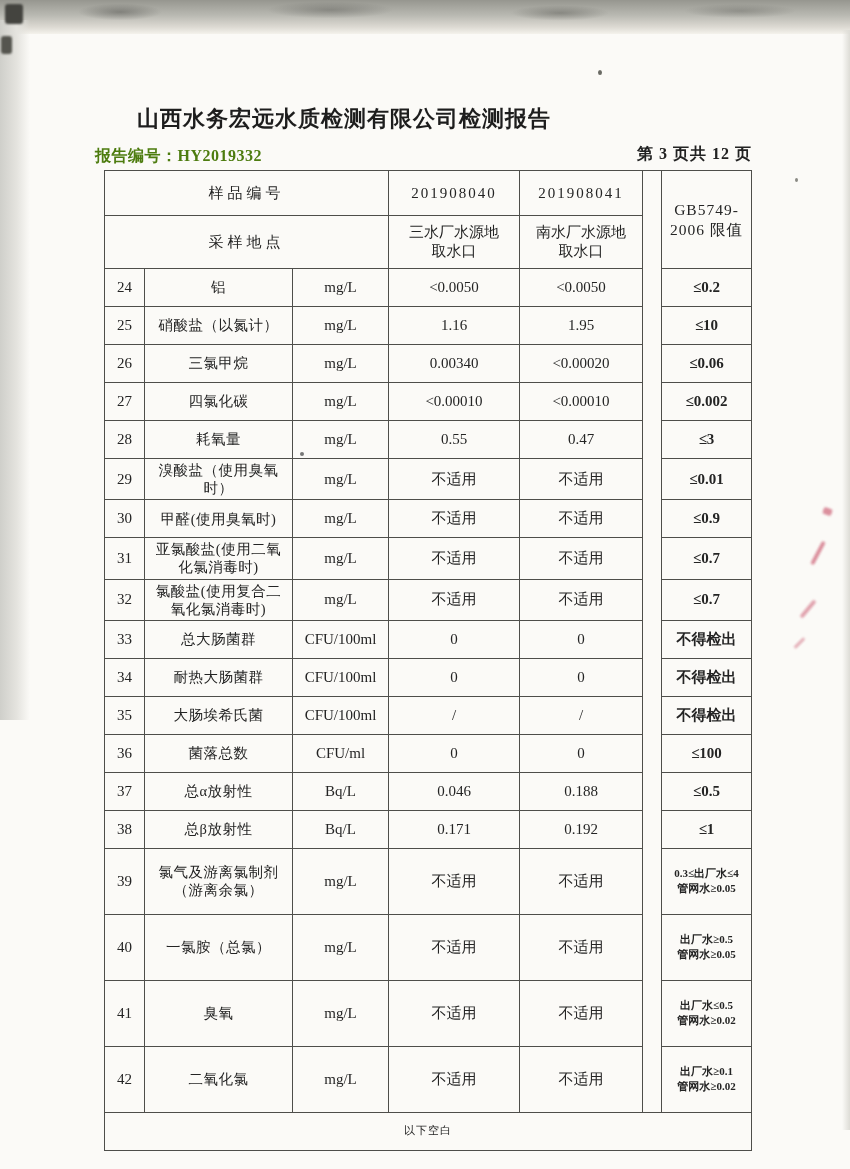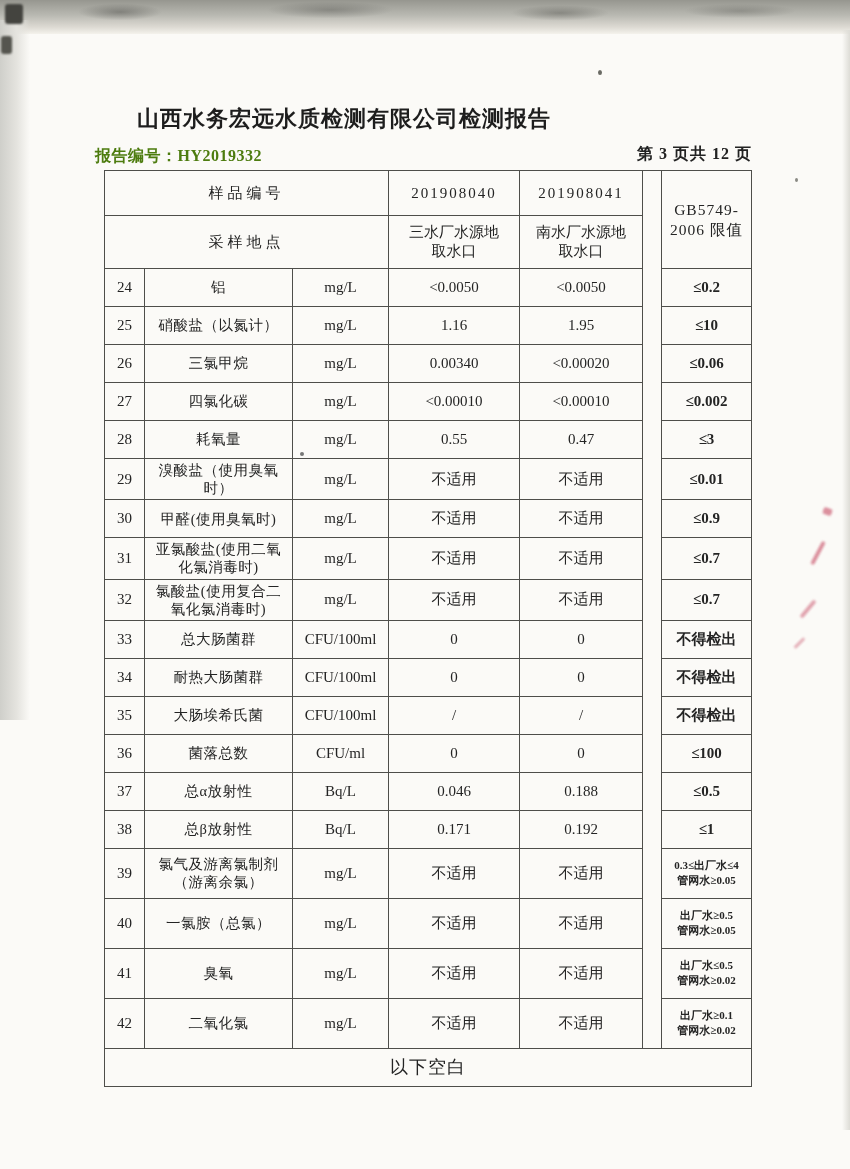--- a/index.html
+++ b/index.html
@@ -69,24 +69,24 @@
   col.c-v1{width:131px;} col.c-v2{width:123px;}  col.c-gap{width:19px;}
   col.c-lim{width:90px;}
   td.gap-cell{border-top:none;border-bottom:none;background:transparent;}
   td.merged-label{letter-spacing:4px;}
   tr.hrow1 td{height:40px;}
   tr.hrow2 td{height:48px;}
   td.limit-header{font-size:15.5px;letter-spacing:1px;line-height:2.1;}
   td.td-name{text-align:left;padding-left:9px;font-size:14.5px;letter-spacing:.5px;}
   td.td-no{font-size:15px;}
   td.td-limit{font-size:15px;font-weight:bold;}
-  td.td-limit.small{font-size:11px;line-height:1.35;padding:8px 1px;}
+  td.td-limit.small{font-size:11px;line-height:1.35;padding:16px 1px;}
   td.blank-note{
     height:112px;text-align:left;vertical-align:top;
-    padding:5px 8px;font-size:18px;letter-spacing:1px;
+    padding:5px 8px;font-size:11px;letter-spacing:1px;
   }
   .sample-id{letter-spacing:2px;}
 </style>
 </head>
 <body>
 
 <div class="scan-top"></div>
 <div class="scan-left"></div>
 <div class="scan-right"></div>
 <div class="mark-tl-1"></div>

